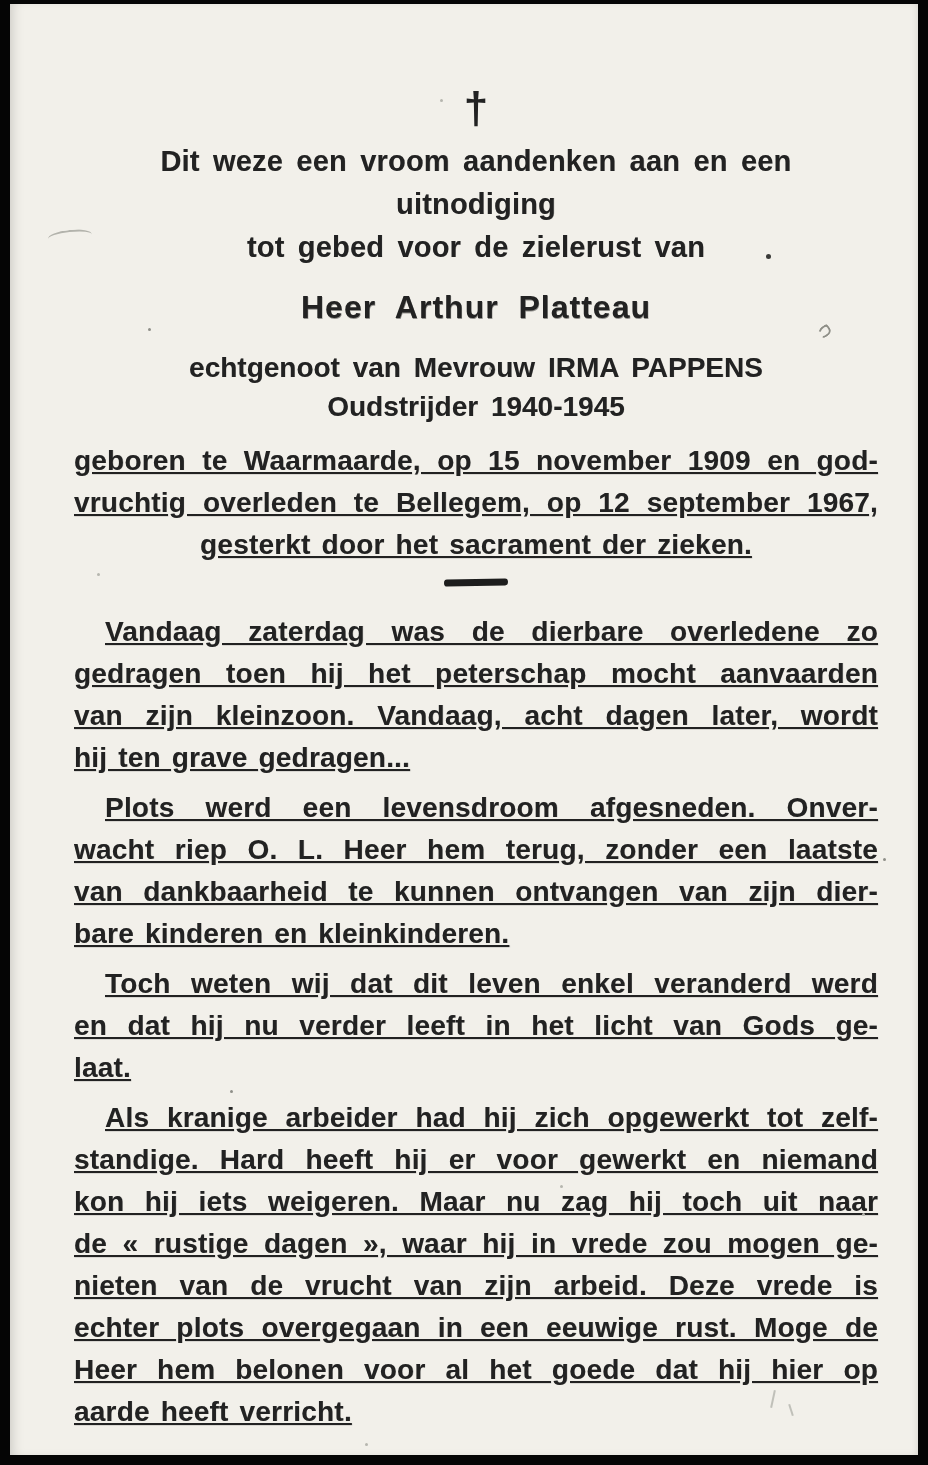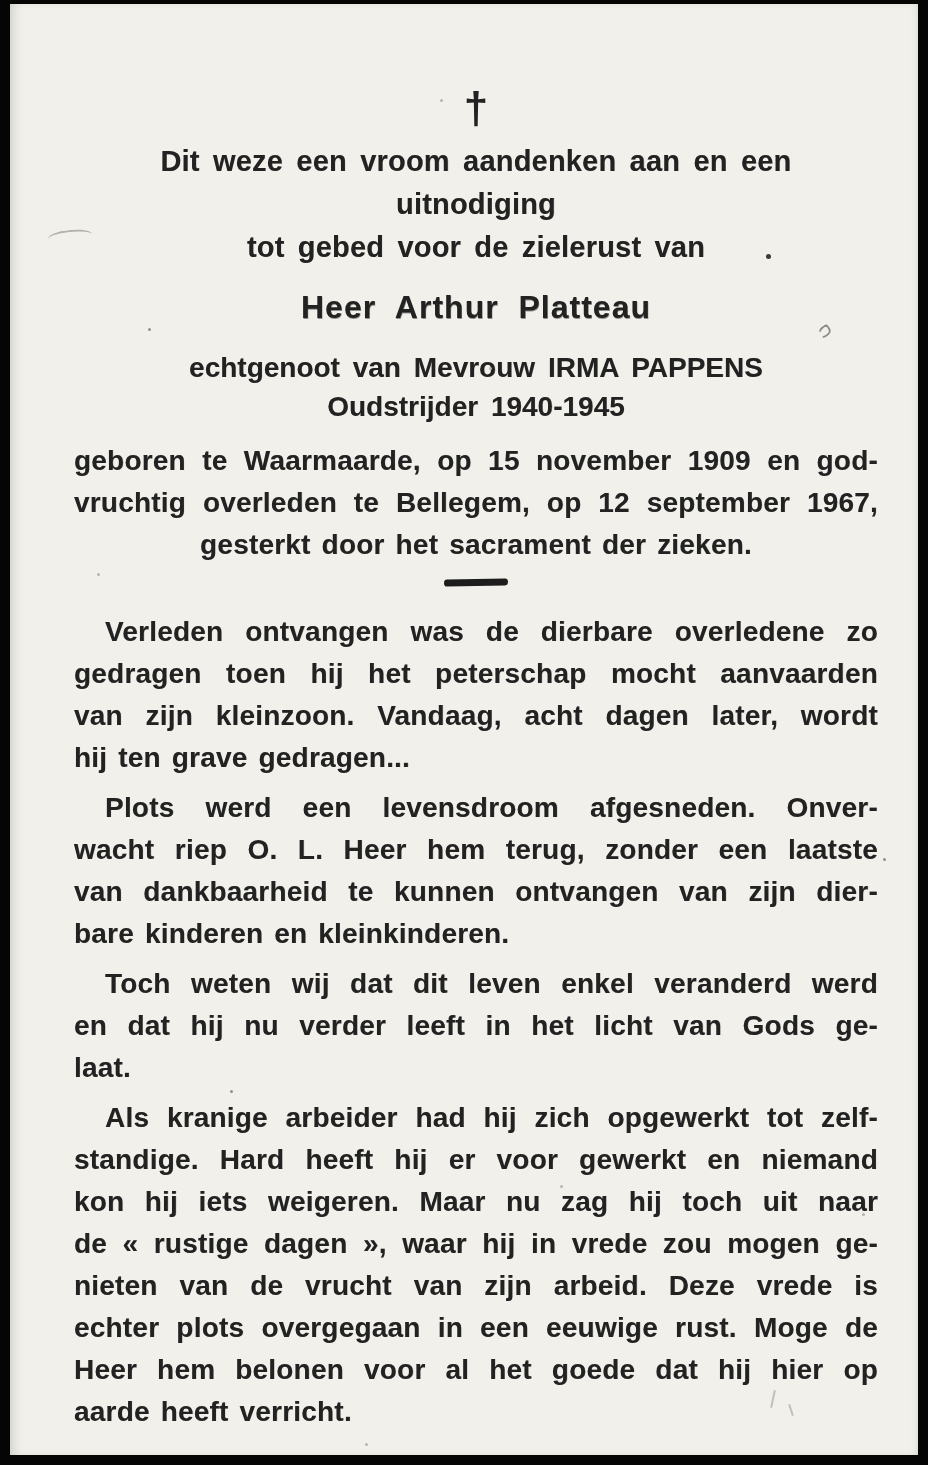--- a/index.html
+++ b/index.html
@@ -85,20 +85,21 @@
   .bline {
     font-size: 28px;
     font-weight: bold;
     line-height: 42px;
     text-align: justify;
     text-align-last: justify;
     word-spacing: 3px;
     letter-spacing: 0.2px;
     white-space: nowrap;
     text-shadow: 0.3px 0.4px 0 rgba(25,25,25,0.3);
+    text-decoration: underline;
   }
   .bline.first { text-indent: 31px; }
   .bline.last { text-align: left; text-align-last: left; }
   .bline.centered { text-align: center; text-align-last: center; }
 
   
   .artifact { position: absolute; pointer-events: none; }
   .ink-dot {
     width: 5px; height: 5px; border-radius: 50%;
     background: #3a3a38;
@@ -146,21 +147,21 @@
 
     <div class="vitals">
       <div class="bline">geboren te Waarmaarde, op 15 november 1909 en god-</div>
       <div class="bline">vruchtig overleden te Bellegem, op 12 september 1967,</div>
       <div class="bline centered">gesterkt door het sacrament der zieken.</div>
     </div>
 
     <div class="divider"></div>
 
     <div class="paragraph p-first">
-      <div class="bline first">Verleden ontvangen was de dierbare overledene zo</div>
+      <div class="bline first">Vandaag zaterdag was de dierbare overledene zo</div>
       <div class="bline">gedragen toen hij het peterschap mocht aanvaarden</div>
       <div class="bline">van zijn kleinzoon. Vandaag, acht dagen later, wordt</div>
       <div class="bline last">hij ten grave gedragen...</div>
     </div>
 
     <div class="paragraph">
       <div class="bline first">Plots werd een levensdroom afgesneden. Onver-</div>
       <div class="bline">wacht riep O. L. Heer hem terug, zonder een laatste</div>
       <div class="bline">van dankbaarheid te kunnen ontvangen van zijn dier-</div>
       <div class="bline last">bare kinderen en kleinkinderen.</div>

